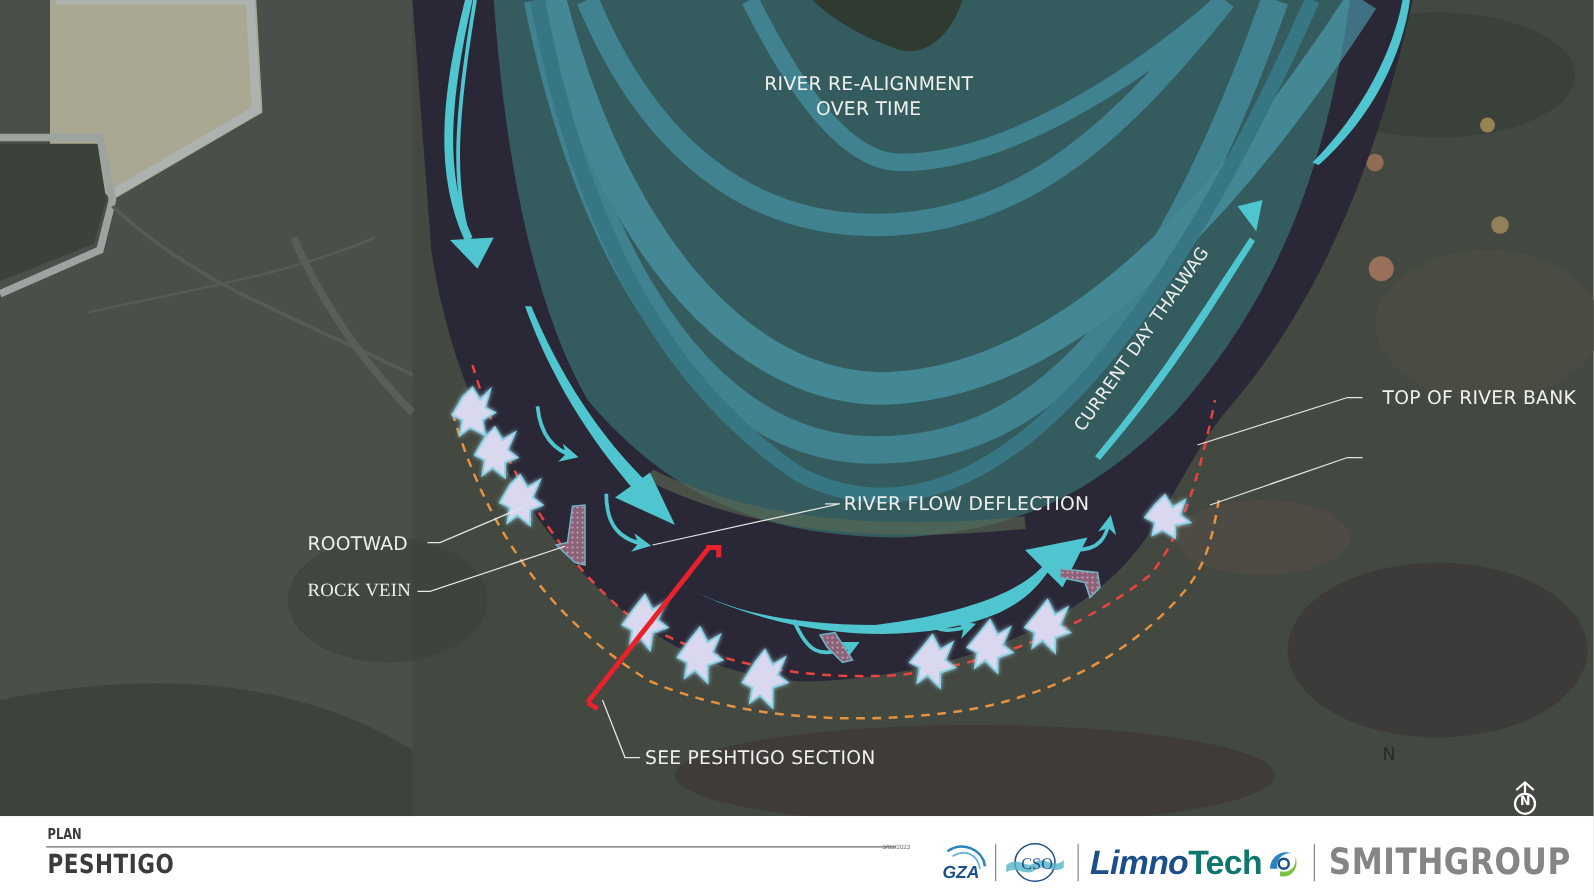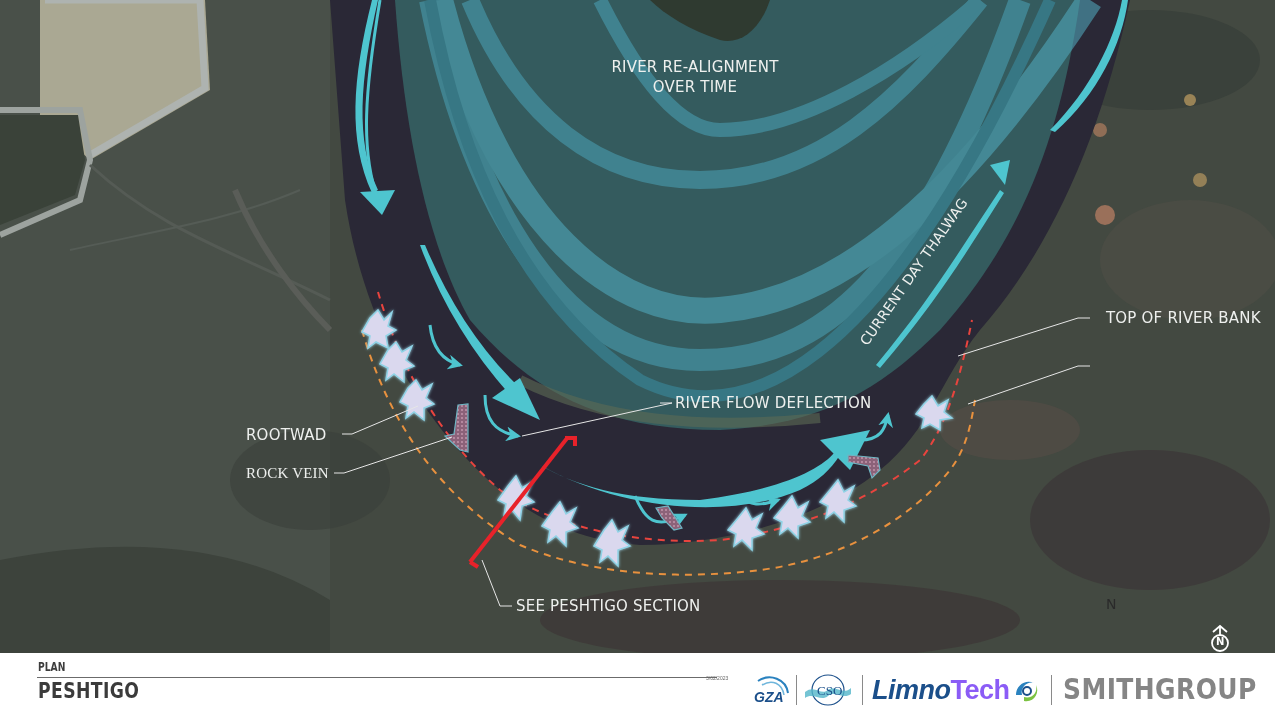--- a/index.html
+++ b/index.html
@@ -10,21 +10,21 @@
   .lbl.center { text-align: center; }
   #footer { position: absolute; left: 0; top: 653px; width: 1275px; height: 68px; background: #ffffff; }
   .plan-label { position: absolute; left: 38px; top: 7px; font-family: "DejaVu Sans Condensed", "DejaVu Sans", sans-serif; font-weight: bold; font-size: 12px; color: #3d3d3d; transform: scaleX(0.85); transform-origin: left; }
   .rule { position: absolute; left: 37px; top: 24px; width: 680px; height: 1px; background: #6b6b6b; }
   .site-title { position: absolute; left: 38px; top: 26px; font-family: "DejaVu Sans", sans-serif; font-weight: bold; font-size: 21px; color: #3b3b3b; transform: scaleX(0.82); transform-origin: left; letter-spacing: 0.5px; }
   .date { position: absolute; left: 706px; top: 22px; font-size: 5px; color: #666; }
   .logo-sep { position: absolute; top: 22px; width: 1px; height: 30px; background: #8a8a8a; }
   .gza { position: absolute; left: 752px; top: 22px; width: 38px; height: 30px; }
   .cso { position: absolute; left: 803px; top: 19px; width: 50px; height: 36px; }
   .limno { position: absolute; left: 872px; top: 22px; font-family: "Liberation Sans", sans-serif; font-weight: bold; font-size: 27px; line-height: 30px; letter-spacing: -0.5px; }
-  .limno .a { color: #1b4f8a; font-style: italic; } .limno .b { color: #8b5cf6; }
+  .limno .a { color: #1b4f8a; font-style: italic; } .limno .b { color: #0f766e; }
   .limno-swirl { position: absolute; left: 1010px; top: 22px; width: 32px; height: 30px; }
   .smith { position: absolute; left: 1063px; top: 20px; font-family: "DejaVu Sans", sans-serif; font-weight: bold; font-size: 29px; color: #858585; letter-spacing: 0.5px; transform: scaleX(0.86); transform-origin: left; line-height: 32px; }
 </style>
 </head>
 <body>
 
 <div id="map">
   <svg width="1275" height="653" viewBox="0 0 1275 653" xmlns="http://www.w3.org/2000/svg">
     <defs>
       <pattern id="dots" width="4" height="4" patternUnits="userSpaceOnUse">

